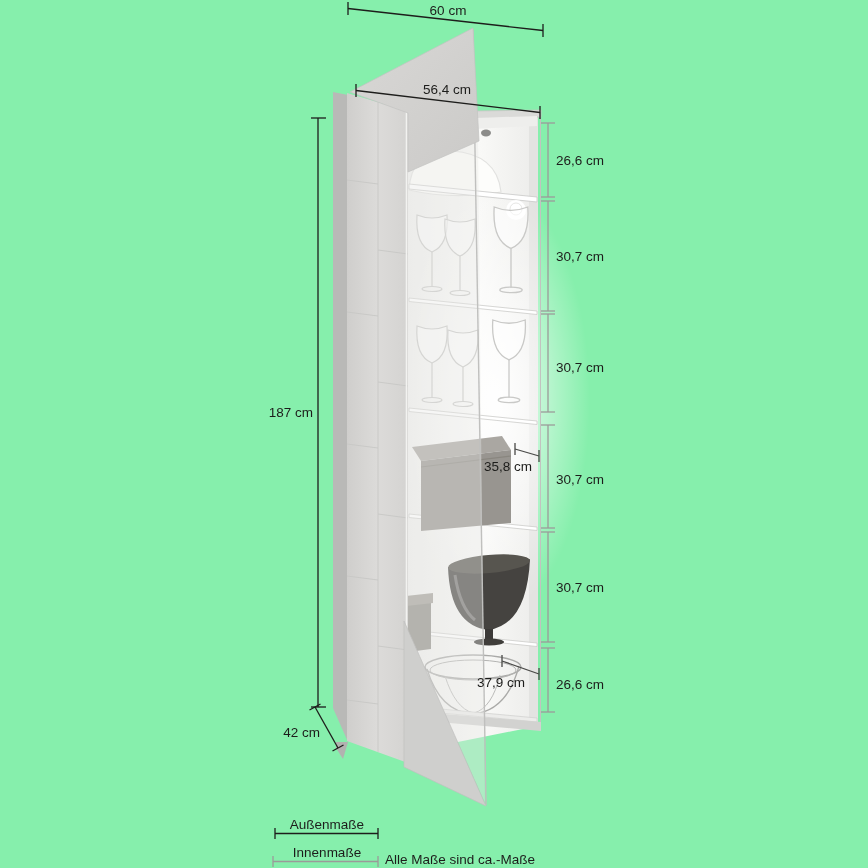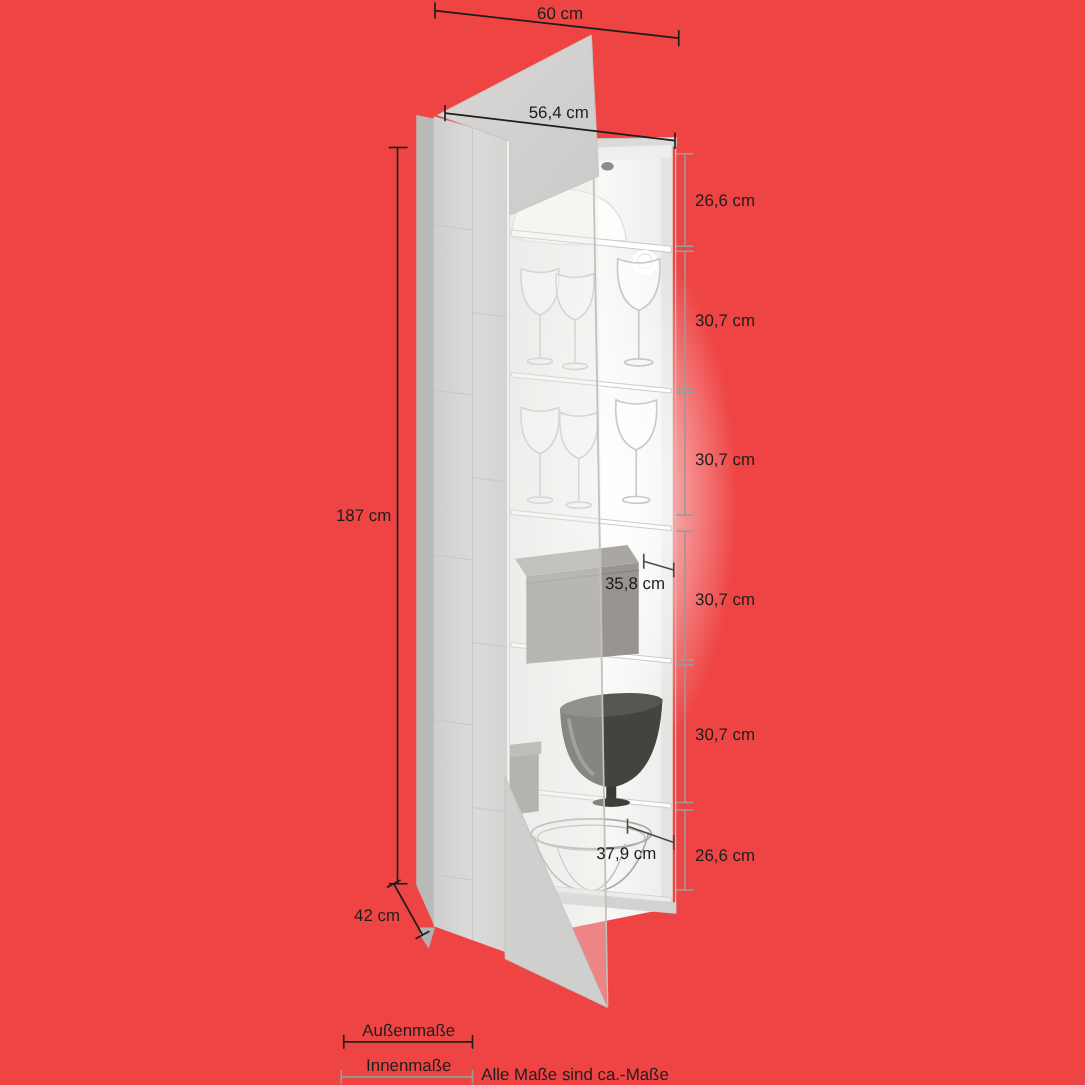--- a/index.html
+++ b/index.html
@@ -1,16 +1,16 @@
 <!DOCTYPE html>
 <html><head>
 <meta charset="utf-8">
 <style>
   html,body{margin:0;padding:0;background:#ffffff;}
-  .stage{position:relative;width:868px;height:868px;background:#ef4444;overflow:hidden;
+  .stage{position:relative;width:868px;height:868px;background:#86efac;overflow:hidden;
          font-family:"Liberation Sans",sans-serif;text-align:right;}
   svg{display:block;}
   .dim-text{font-family:"Liberation Sans",sans-serif;font-size:13.5px;fill:#1d1d1b;}
   .legend-text{font-family:"Liberation Sans",sans-serif;font-size:13.5px;fill:#1d1d1b;}
   .outer-line{stroke:#1d1d1b;stroke-width:1.3;fill:none;}
   .inner-line{stroke:#9b9b99;stroke-width:1.3;fill:none;}
   .edge{stroke:#c2c2c0;stroke-width:1;fill:none;}
 </style>
 </head>
 <body>

